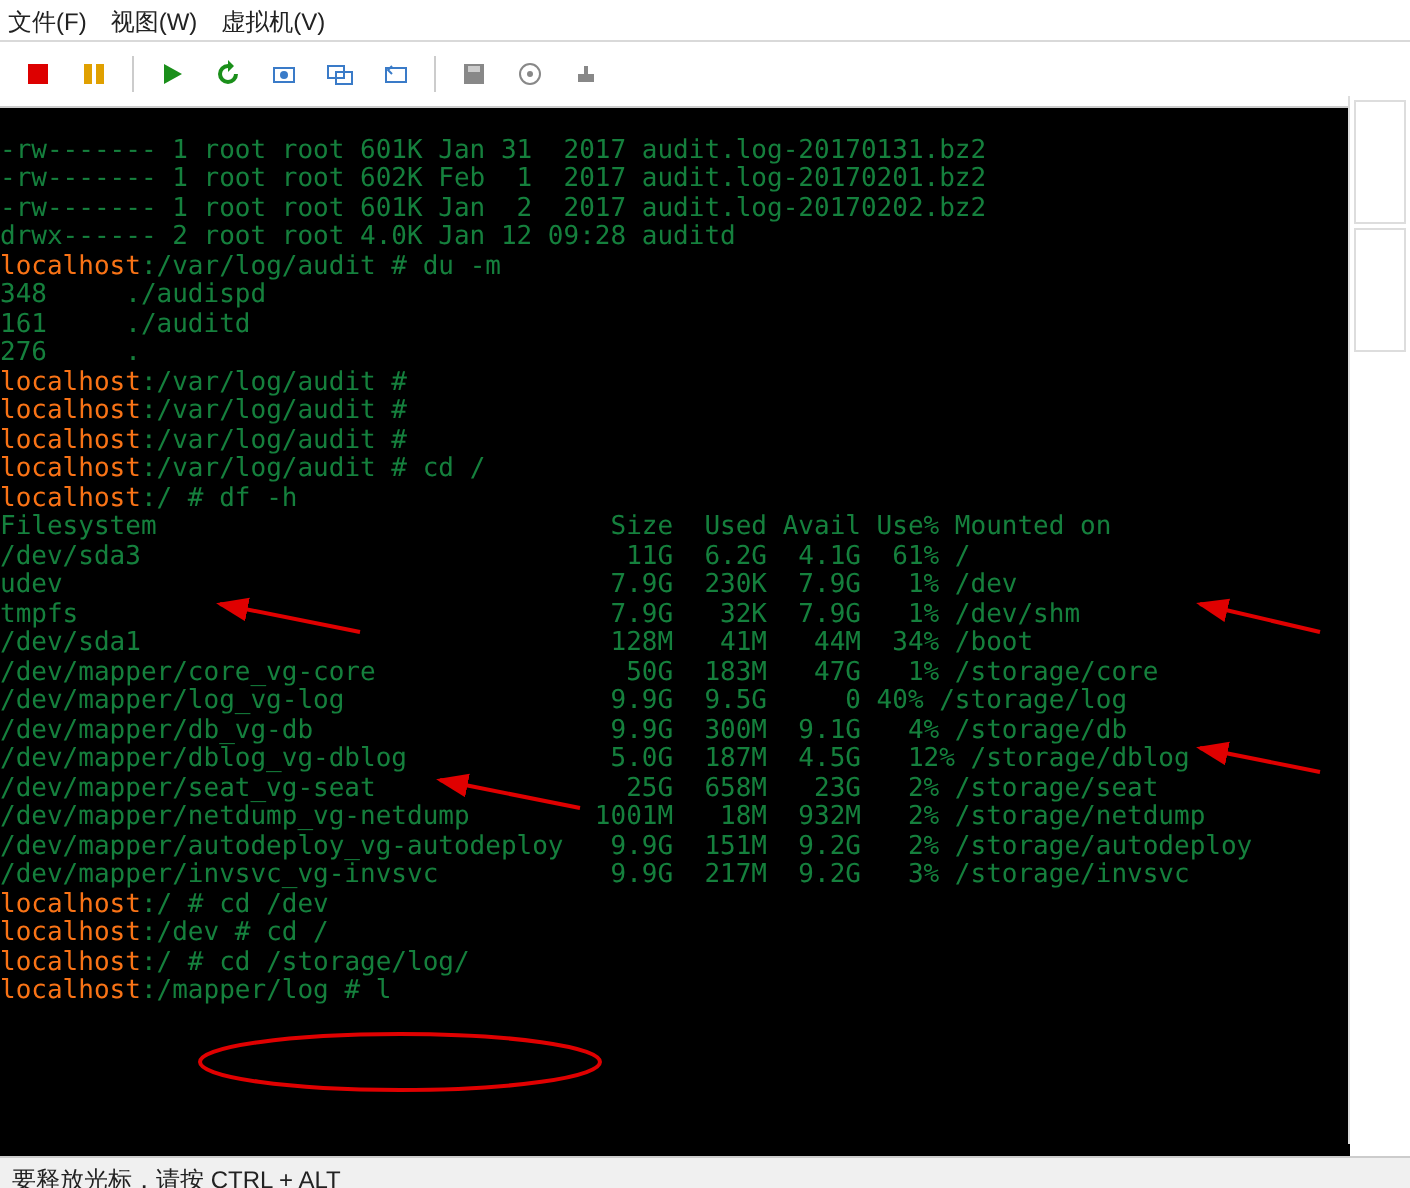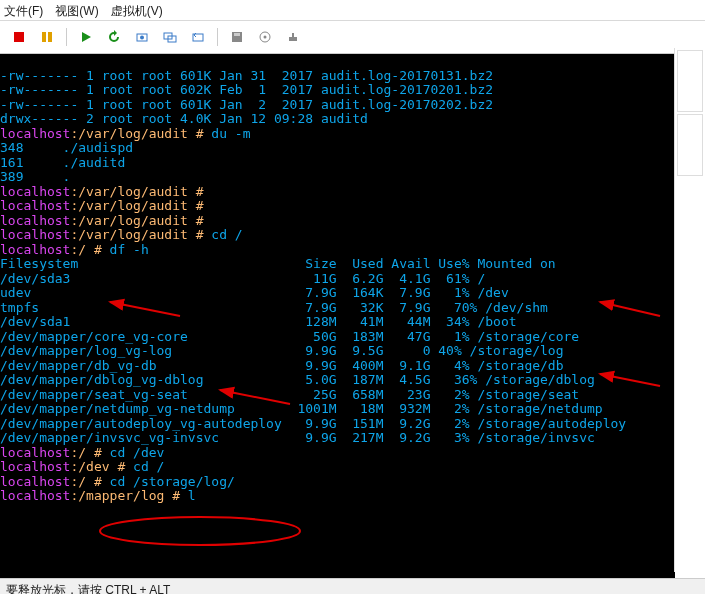--- a/index.html
+++ b/index.html
@@ -4,21 +4,21 @@
 <style>
 html,body{margin:0;padding:0;width:705px;height:594px;font-family:Tahoma,Arial,sans-serif;font-size:12px;background:#f0f0f0;overflow:hidden}
 .wrap{width:705px;height:594px;background:#fff;position:relative}
 .menubar{height:20px;padding:0 4px;display:flex;gap:12px;align-items:flex-end;border-bottom:1px solid #d9d9d9;font-size:12px;color:#222}
 .menubar span{cursor:default}
 .toolbar{height:28px;display:flex;align-items:center;gap:6px;padding:2px 8px;border-bottom:1px solid #ccc}
 .tbtn{width:20px;height:20px;display:flex;align-items:center;justify-content:center;border:1px solid transparent;border-radius:2px}
 .tsep{width:1px;height:18px;background:#ccc;margin:0 2px}
 .terminal{position:relative;background:#000;width:calc(100% - 30px);height:calc(100% - 20px - 28px - 22px);overflow:hidden;font-family:"Courier New",monospace;font-size:13px;line-height:14.5px;color:#fff;white-space:pre}
 pre.term{margin:0;padding:0}
-.r{color:#fdba74}.w{color:#0ea5e9}.y{color:#d946ef}
+.r{color:#15803d}.w{color:#15803d}.y{color:#f97316}
 .overlay{position:absolute;inset:0;pointer-events:none}
 .arrow{stroke:#e00000;fill:#e00000}
 .statusbar{height:22px;display:flex;align-items:center;padding:0 6px;background:#f0f0f0;border-top:1px solid #ccc;font-size:12px;color:#222}
 .side{position:absolute;right:0;top:48px;width:30px;bottom:22px;background:#fff;border-left:1px solid #ddd}
 .side-block{border:1px solid #ddd;margin:2px;background:#fff;height:60px}
 </style>
 </head>
 <body>
 <div class="wrap">
 
@@ -91,35 +91,35 @@
 </div>
 
 <div class="terminal">
 <pre class="term" id="termpre"><span class="w">-rw------- 1 root root 601K Jan 31  2017 audit.log-20170131.bz2</span>
 <span class="w">-rw------- 1 root root 602K Feb  1  2017 audit.log-20170201.bz2</span>
 <span class="w">-rw------- 1 root root 601K Jan  2  2017 audit.log-20170202.bz2</span>
 <span class="w">drwx------ 2 root root 4.0K Jan 12 09:28 auditd</span>
 <span class="y">localhost</span><span class="r">:/var/log/audit #</span> <span class="w">du -m</span>
 <span class="w">348     ./audispd</span>
 <span class="w">161     ./auditd</span>
-<span class="w">389     .</span>
+<span class="w">276     .</span>
 <span class="y">localhost</span><span class="r">:/var/log/audit #</span>
 <span class="y">localhost</span><span class="r">:/var/log/audit #</span>
 <span class="y">localhost</span><span class="r">:/var/log/audit #</span>
 <span class="y">localhost</span><span class="r">:/var/log/audit #</span> <span class="w">cd /</span>
 <span class="y">localhost</span><span class="r">:/ #</span> <span class="w">df -h</span>
 <span class="w">Filesystem                             Size  Used Avail Use% Mounted on</span>
 <span class="w">/dev/sda3                               11G  6.2G  4.1G  61% /</span>
-<span class="w">udev                                   7.9G  164K  7.9G   1% /dev</span>
-<span class="w">tmpfs                                  7.9G   32K  7.9G   70% /dev/shm</span>
+<span class="w">udev                                   7.9G  230K  7.9G   1% /dev</span>
+<span class="w">tmpfs                                  7.9G   32K  7.9G   1% /dev/shm</span>
 <span class="w">/dev/sda1                              128M   41M   44M  34% /boot</span>
 <span class="w">/dev/mapper/core_vg-core                50G  183M   47G   1% /storage/core</span>
 <span class="w">/dev/mapper/log_vg-log                 9.9G  9.5G     0 40% /storage/log</span>
-<span class="w">/dev/mapper/db_vg-db                   9.9G  400M  9.1G   4% /storage/db</span>
-<span class="w">/dev/mapper/dblog_vg-dblog             5.0G  187M  4.5G   36% /storage/dblog</span>
+<span class="w">/dev/mapper/db_vg-db                   9.9G  300M  9.1G   4% /storage/db</span>
+<span class="w">/dev/mapper/dblog_vg-dblog             5.0G  187M  4.5G   12% /storage/dblog</span>
 <span class="w">/dev/mapper/seat_vg-seat                25G  658M   23G   2% /storage/seat</span>
 <span class="w">/dev/mapper/netdump_vg-netdump        1001M   18M  932M   2% /storage/netdump</span>
 <span class="w">/dev/mapper/autodeploy_vg-autodeploy   9.9G  151M  9.2G   2% /storage/autodeploy</span>
 <span class="w">/dev/mapper/invsvc_vg-invsvc           9.9G  217M  9.2G   3% /storage/invsvc</span>
 <span class="y">localhost</span><span class="r">:/ #</span> <span class="w">cd /dev</span>
 <span class="y">localhost</span><span class="r">:/dev #</span> <span class="w">cd /</span>
 <span class="y">localhost</span><span class="r">:/ #</span> <span class="w">cd /storage/log/</span>
 <span class="y">localhost</span><span class="r">:/mapper/log #</span> <span class="w">l</span></pre>
 <svg class="overlay" width="100%" height="100%">
 <defs>

